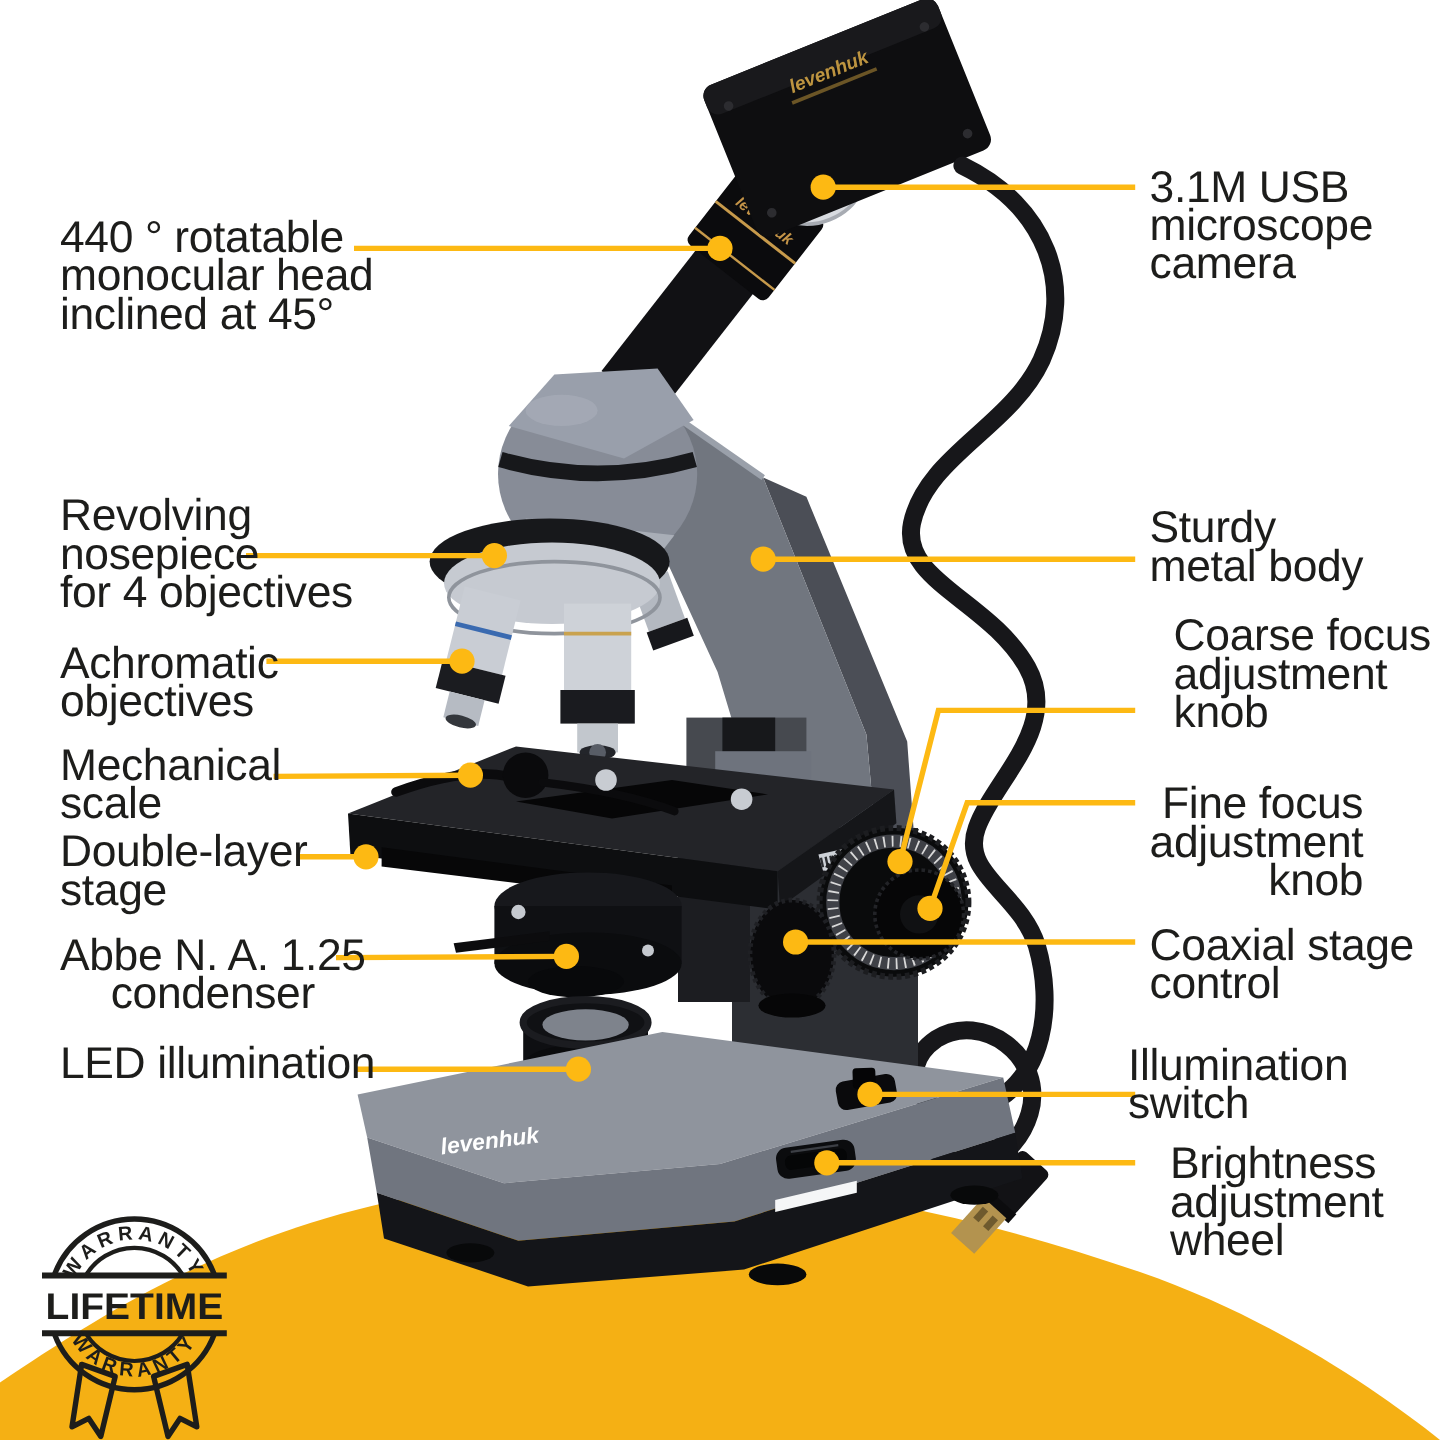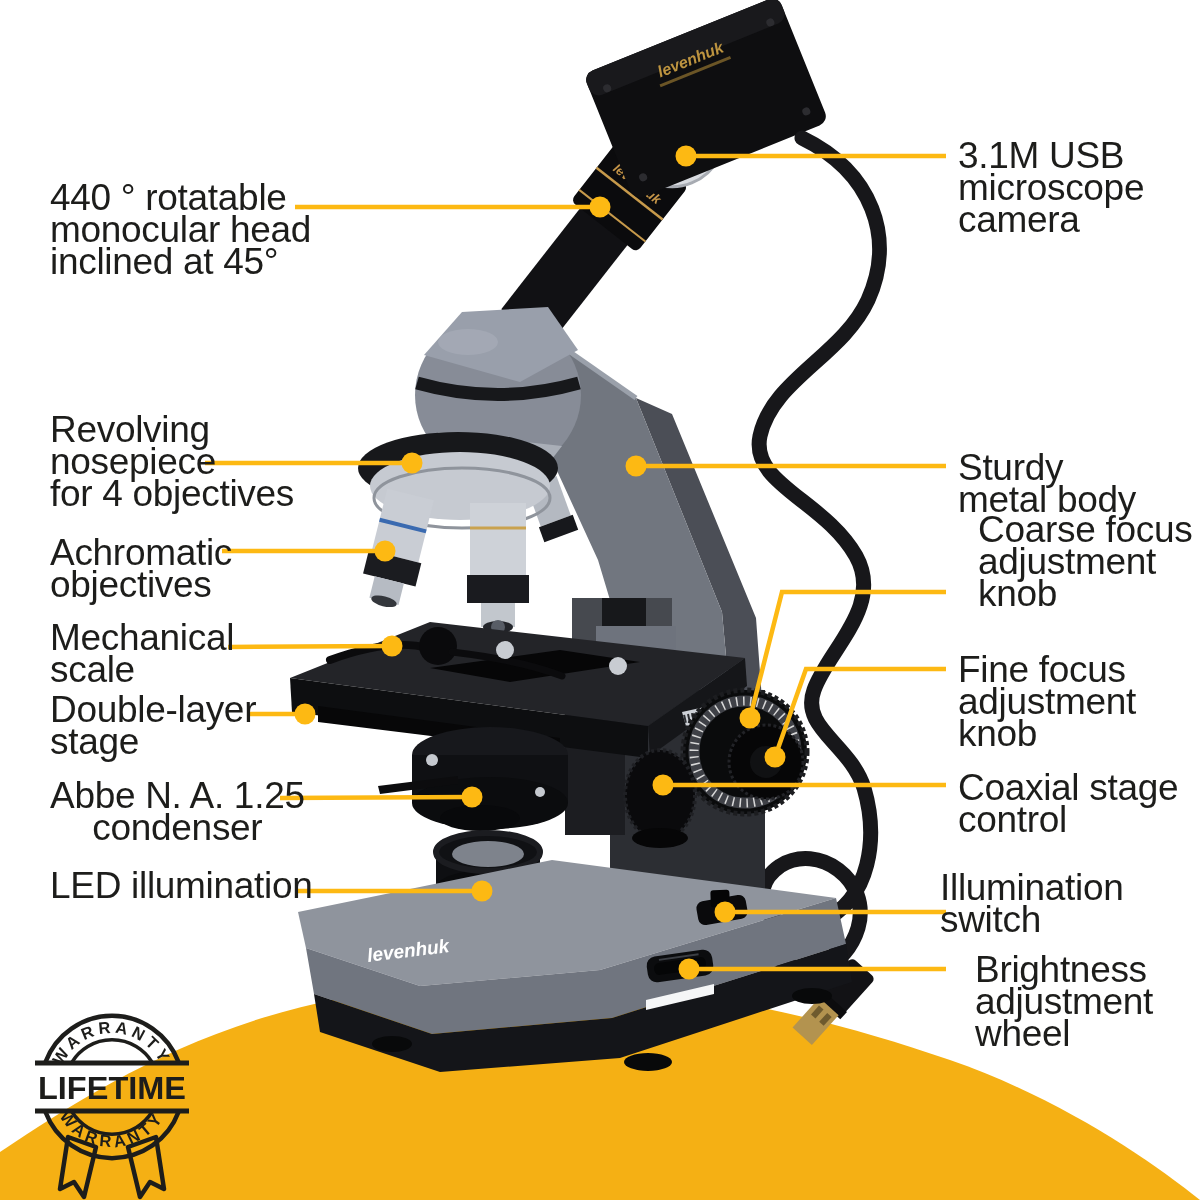--- a/index.html
+++ b/index.html
@@ -244,26 +244,26 @@
 stage</div>
 <div class="lbl" style="left:50px;top:622px;">Mechanical
 scale</div>
 <div class="lbl" style="left:50px;top:780px;text-align:center;">Abbe N. A. 1.25
 condenser</div>
 <div class="lbl" style="left:50px;top:870px;">LED illumination</div>
 
 <div class="lbl" style="left:958px;top:140px;">3.1M USB
 microscope
 camera</div>
-<div class="lbl" style="left:958px;top:424px;margin-top:28px;">Sturdy
+<div class="lbl" style="left:958px;top:424px;">Sturdy
 metal body</div>
 <div class="lbl" style="left:958px;top:514px;margin-left:20px;">Coarse focus
 adjustment
 knob</div>
-<div class="lbl" style="left:958px;top:654px;">Fine focus
+<div class="lbl" style="left:958px;top:654px;text-align:right;">Fine focus
 adjustment
 knob</div>
 <div class="lbl" style="left:958px;top:772px;">Coaxial stage
 control</div>
 <div class="lbl" style="left:940px;top:872px;">Illumination
 switch</div>
 <div class="lbl" style="left:958px;top:954px;margin-left:17px;">Brightness
 adjustment
 wheel</div>
 

